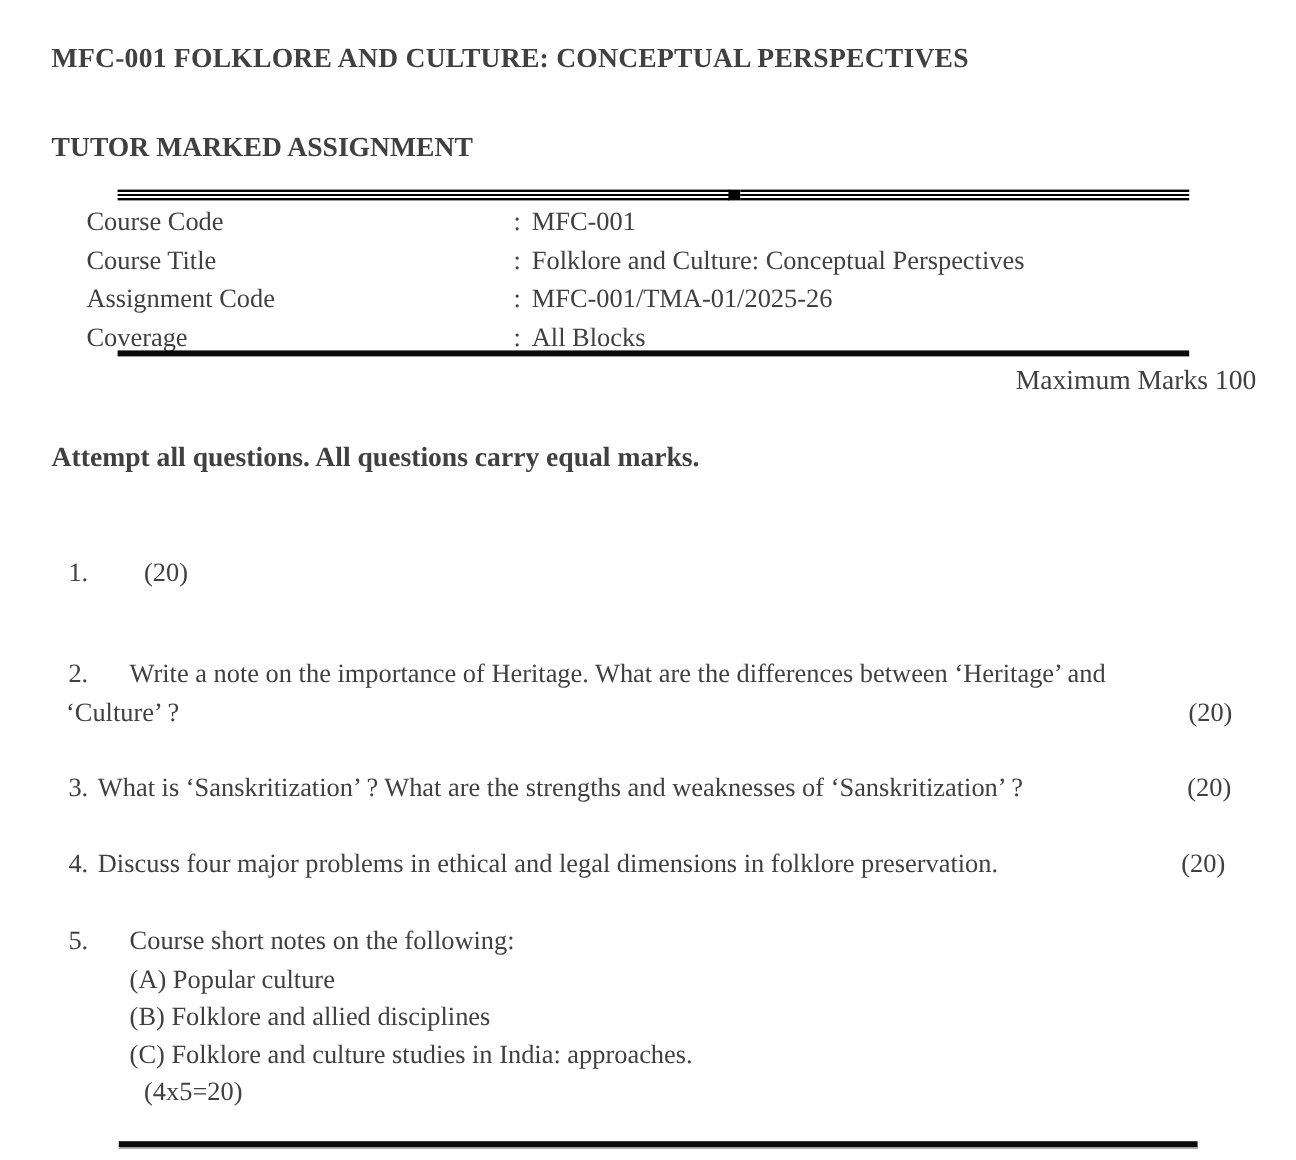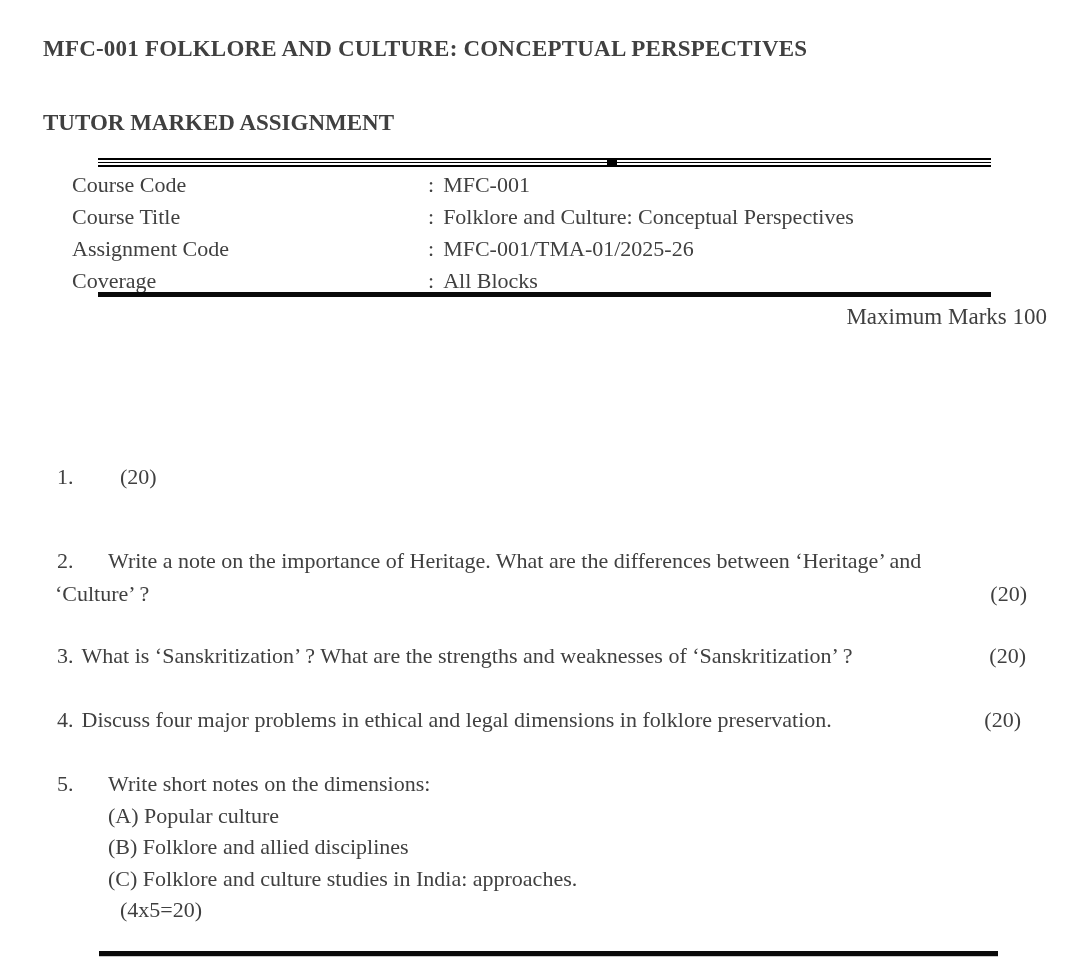--- a/index.html
+++ b/index.html
@@ -158,20 +158,21 @@
   </div>
   <div class="info-row" style="top:268px">
     <span class="info-label">Coverage</span>
     <span class="info-cell"><span>:</span><span class="info-value">All Blocks</span></span>
   </div>
 
   <div class="rule-thick"></div>
 
   <div class="max-marks">Maximum Marks 100</div>
 
+  <div class="instruction">Attempt all questions. All questions carry equal marks.</div>
 
   <div class="q-row q1">
     <span class="qnum">1.</span>
     <span class="qmarks">(20)</span>
   </div>
 
   <div class="q-row q2-line1">
     <span class="qnum">2.</span>
     <span class="qtext qtext-plain">Write a note on the importance of Heritage. What are the differences between ‘Heritage’ and</span>
   </div>
@@ -187,21 +188,21 @@
   </div>
 
   <div class="q-row q4">
     <span class="qnum-inline">4.</span>
     <span class="qtext">Discuss four major problems in ethical and legal dimensions in folklore preservation.</span>
     <span class="qmarks">(20)</span>
   </div>
 
   <div class="q-row q5-head">
     <span class="qnum">5.</span>
-    <span class="qtext qtext-plain">Write short notes on the dimensions:</span>
+    <span class="qtext qtext-plain">Course short notes on the following:</span>
   </div>
   <div class="sub-row sub-a">(A) Popular culture</div>
   <div class="sub-row sub-b">(B) Folklore and allied disciplines</div>
   <div class="sub-row sub-c">(C) Folklore and culture studies in India: approaches.</div>
   <div class="sub-row sub-d">
     <span class="qmarks">(4x5=20)</span>
   </div>
 
   <div class="rule-bottom"></div>
 

